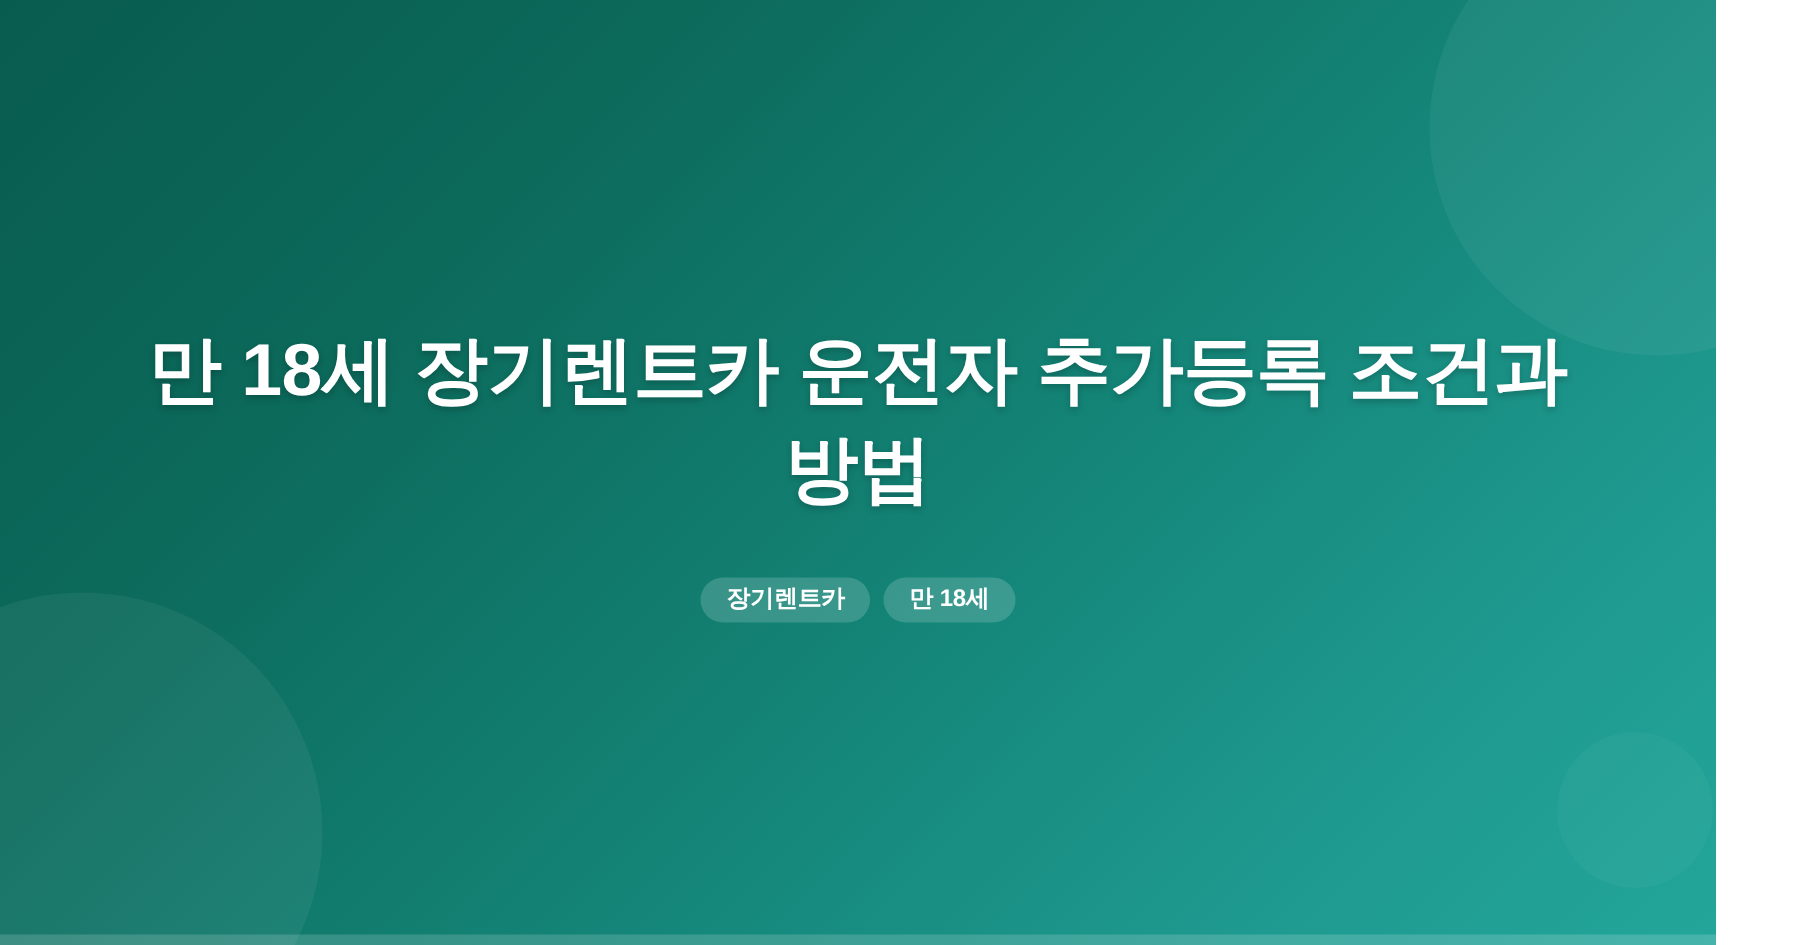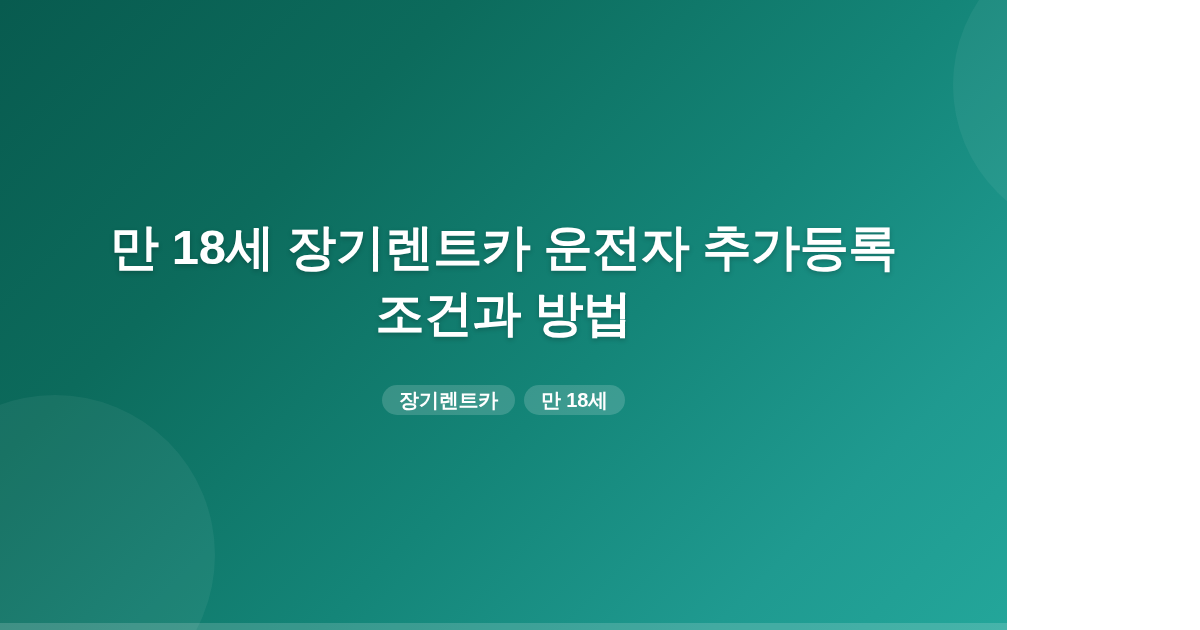--- a/index.html
+++ b/index.html
@@ -8,21 +8,21 @@
   }
   body {
     width: 1200px;
     height: 630px;
     overflow: hidden;
     font-family: "Liberation Sans", "DejaVu Sans", sans-serif;
   }
 
   .og-card {
     position: relative;
-    width: 1007px;
+    width: 1144px;
     height: 630px;
     overflow: hidden;
     background: linear-gradient(135deg, #085b4f 0%, #0c6b5c 28%, #148578 58%, #1f9a90 82%, #23a69a 100%);
   }
 
   
   .blob {
     position: absolute;
     border-radius: 50%;
     pointer-events: none;
@@ -94,21 +94,21 @@
 
   .tag {
     display: inline-flex;
     align-items: center;
     justify-content: center;
     height: 30px;
     padding: 0 17px;
     border-radius: 999px;
     background: rgba(255, 255, 255, 0.17);
     color: #ffffff;
-    font-size: 20px;
+    font-size: 16px;
     font-weight: 700;
     line-height: 1;
     white-space: nowrap;
     letter-spacing: -0.2px;
   }
 </style>
 </head>
 <body>
 
 <div class="og-card">

